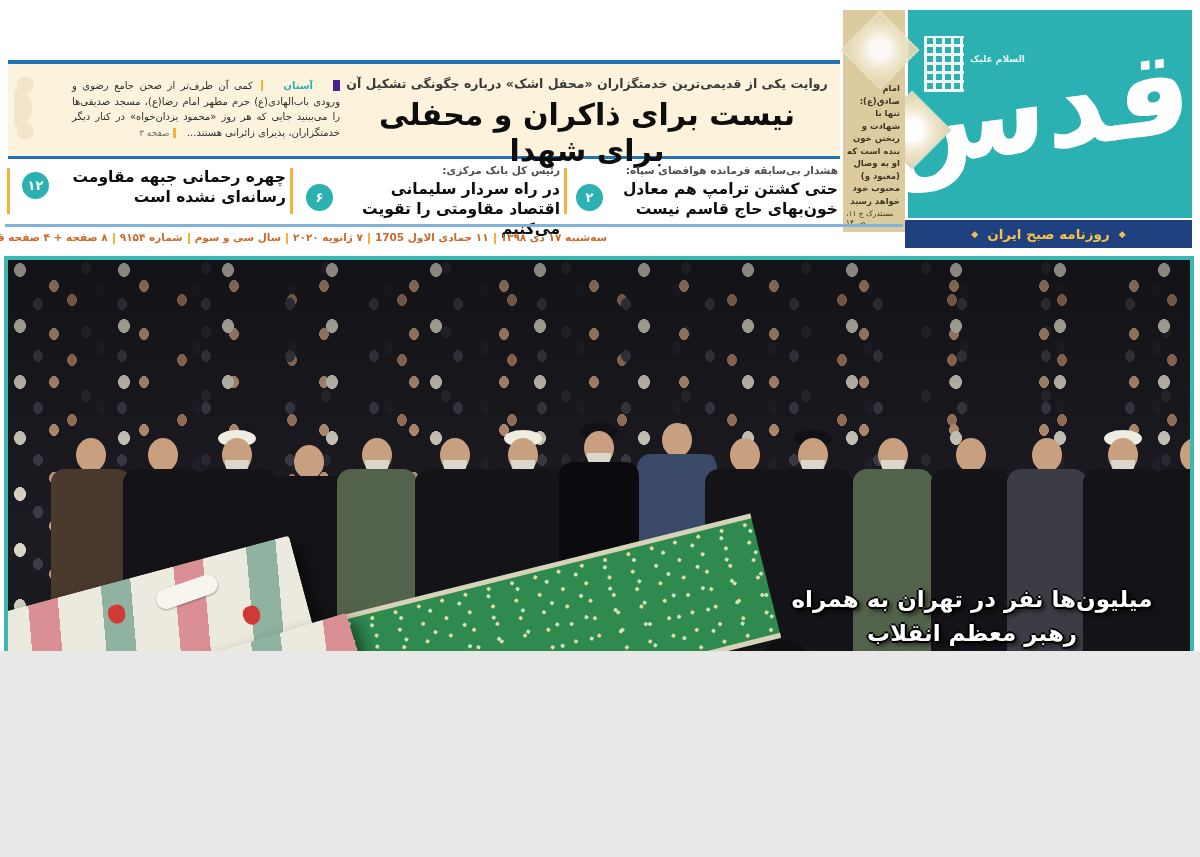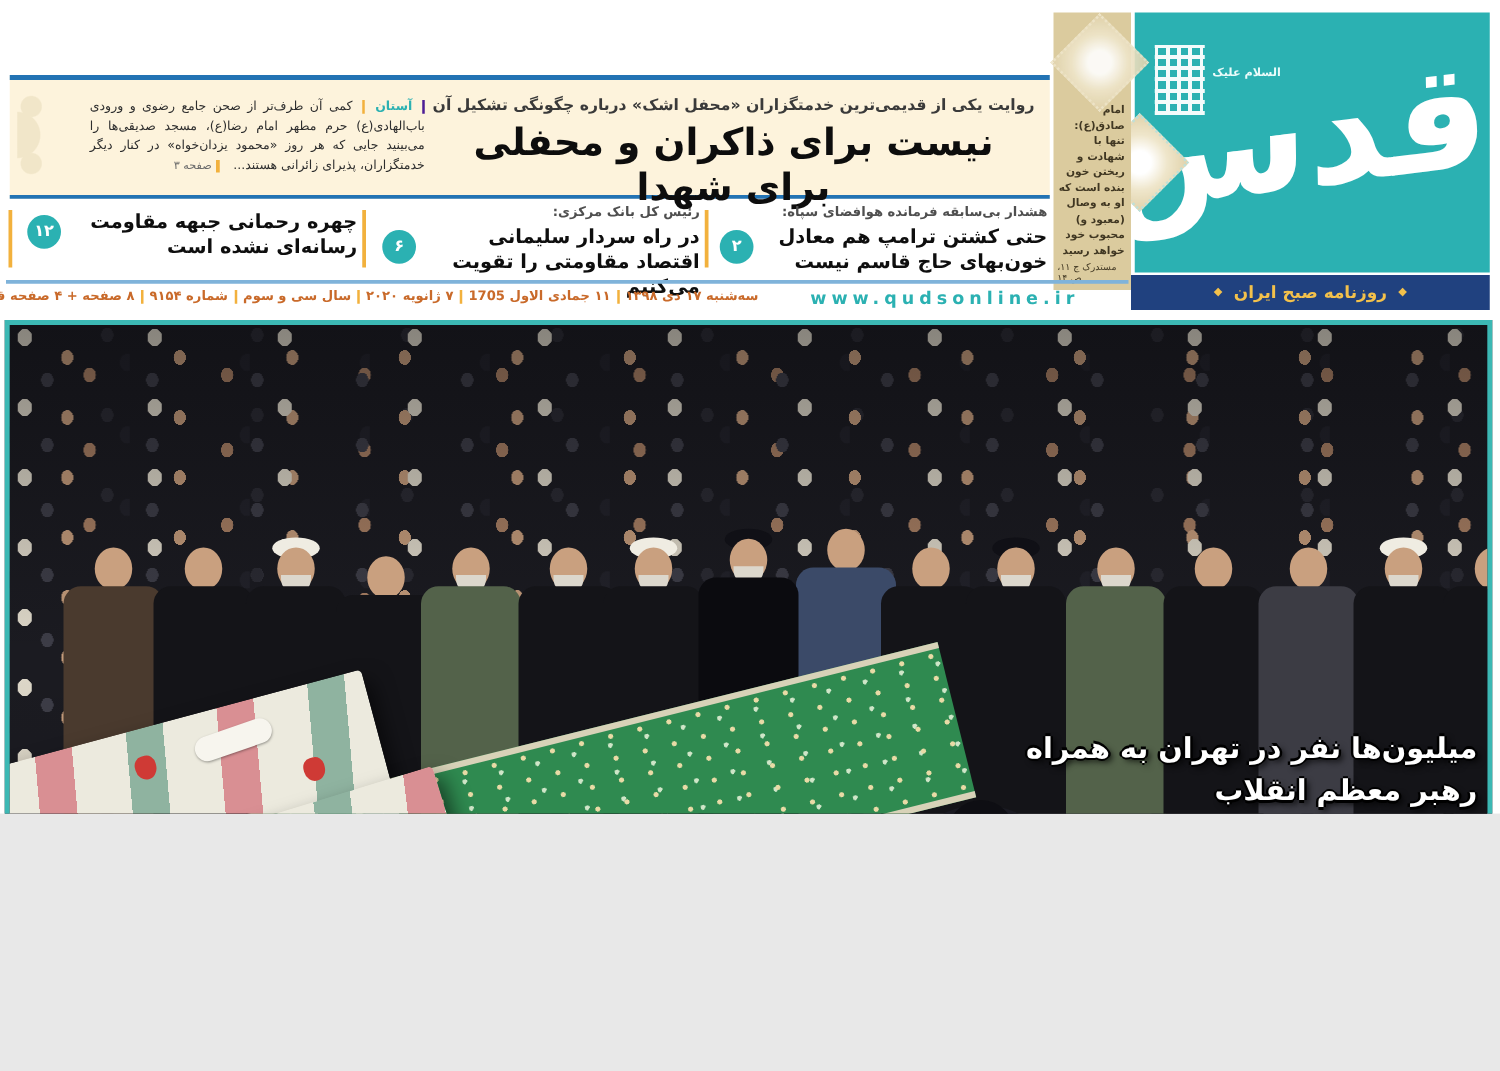--- a/index.html
+++ b/index.html
@@ -38,22 +38,22 @@
   .lead-orn{position:absolute;left:6px;top:6px;width:56px;height:76px;opacity:.55;
             background:radial-gradient(circle at 0 50%,#e9ddbb 0 18px,transparent 19px),
                        radial-gradient(circle at 0 50%,#f6eed6 0 10px,transparent 11px),
                        radial-gradient(circle at 20% 20%,#e9ddbb 0 8px,transparent 9px),
                        radial-gradient(circle at 20% 80%,#e9ddbb 0 8px,transparent 9px);}
   .lead-center{position:absolute;right:10px;left:336px;top:12px;text-align:center;}
   .lead-kicker{font-size:12.5px;color:#3a3a3a;font-weight:bold;}
   .lead-headline{font-size:30px;color:#0d0d0d;font-weight:bold;margin-top:6px;line-height:36px;}
   .astan{position:absolute;left:64px;top:14px;width:268px;text-align:justify;
          font-size:10px;line-height:15.5px;color:#2e2e2e;}
-  .astan-label{color:#2bb1b2;font-weight:bold;border-right:2px solid #4c1d95;border-left:2px solid #f2b13d;
-               padding:0 8px;margin-left:3px;}
+  .astan-label{color:#2bb1b2;font-weight:bold;border-right:7px solid #4c1d95;border-left:2px solid #f2b13d;
+               padding:0 20px;margin-left:3px;}
   .astan-pref{color:#6b6b6b;font-size:9px;border-right:3px solid #f2b13d;padding-right:3px;margin-right:8px;}
 
   
   .teaser{position:absolute;top:164px;height:56px;}
   .t-kick{font-size:10.5px;color:#4f4f4f;font-weight:bold;text-align:right;}
   .t-wrap{position:relative;margin-top:3px;}
   .t-circle{position:absolute;left:8px;top:5px;width:27px;height:27px;border-radius:50%;
             background:#2bb1b2;color:#ffffff;font-weight:bold;font-size:13px;
             display:flex;align-items:center;justify-content:center;}
   .t-head{font-size:15.5px;font-weight:bold;color:#0e0e0e;line-height:20px;text-align:right;
@@ -134,21 +134,21 @@
            border-radius:50% 50% 10px 10px/36% 36% 8px 8px;}
   .kneeler .k-head{position:absolute;left:50%;top:-4px;transform:translateX(-50%);
            width:56px;height:60px;border-radius:50%;background:#0e0e13;}
   .kneeler .k-ear{position:absolute;left:30%;top:26px;width:7px;height:7px;border-radius:50%;background:#e8e8e8;}
 
   .camera{position:absolute;left:1044px;top:468px;width:132px;height:118px;z-index:7;
           background:#15161a;border-radius:10px;transform:rotate(-7deg);}
   .camera .lens{position:absolute;left:14px;top:30px;width:52px;height:52px;border-radius:50%;
           background:#000;border:5px solid #343640;}
 
-  .photo-caption{position:absolute;right:8px;top:322px;width:420px;z-index:8;
+  .photo-caption{position:absolute;right:8px;top:322px;width:420px;z-index:8;text-align:center;
           color:#ffffff;font-weight:bold;font-size:23px;line-height:34px;
           text-shadow:-2px 0 #000,2px 0 #000,0 -2px #000,0 2px #000,3px 3px 5px rgba(0,0,0,.85);}
   .calligraphy{position:absolute;right:2px;top:372px;width:440px;z-index:9;text-align:center;
           transform:rotate(-11deg);font-size:80px;font-weight:bold;letter-spacing:-2px;
           white-space:nowrap;line-height:200px;
           text-shadow:3px 0 0 #fff,-3px 0 0 #fff,0 3px 0 #fff,0 -3px 0 #fff,
                       3px 3px 0 #fff,-3px 3px 0 #fff,3px -3px 0 #fff,-3px -3px 0 #fff,
                       9px 11px 14px rgba(0,0,0,.55);}
   .callig-red{color:#e6342b;}
   .callig-teal{color:#43bcb0;}
@@ -215,21 +215,20 @@
     </div>
   </div>
   <div class="vsep" style="left:7px;"></div>
   <div class="vsep" style="left:290px;"></div>
   <div class="vsep" style="left:564px;"></div>
   <div class="rule-light"></div>
 
   <div class="dateline" dir="rtl">
     <span>سه‌شنبه ۱۷ دی ۱۳۹۸</span><span class="dsep"></span><span>۱۱ جمادی الاول 1705</span><span class="dsep"></span><span>۷ ژانویه ۲۰۲۰</span><span class="dsep"></span><span>سال سی و سوم</span><span class="dsep"></span><span>شماره ۹۱۵۴</span><span class="dsep"></span><span>۸ صفحه + ۴ صفحه قدس زندگی + ۴ صفحه ویژه خراسان + ۸ صفحه راهکار</span>
   </div>
-  <div class="site-url">www.qudsonline.ir</div>
 
   <div class="photo">
     <div class="crowd"></div>
 
     <div class="fig coat" style="left:40px">
         <div class="head"></div>
         <div class="body"></div>
       </div>
     <div class="fig" style="left:112px">
         <div class="head"></div>

